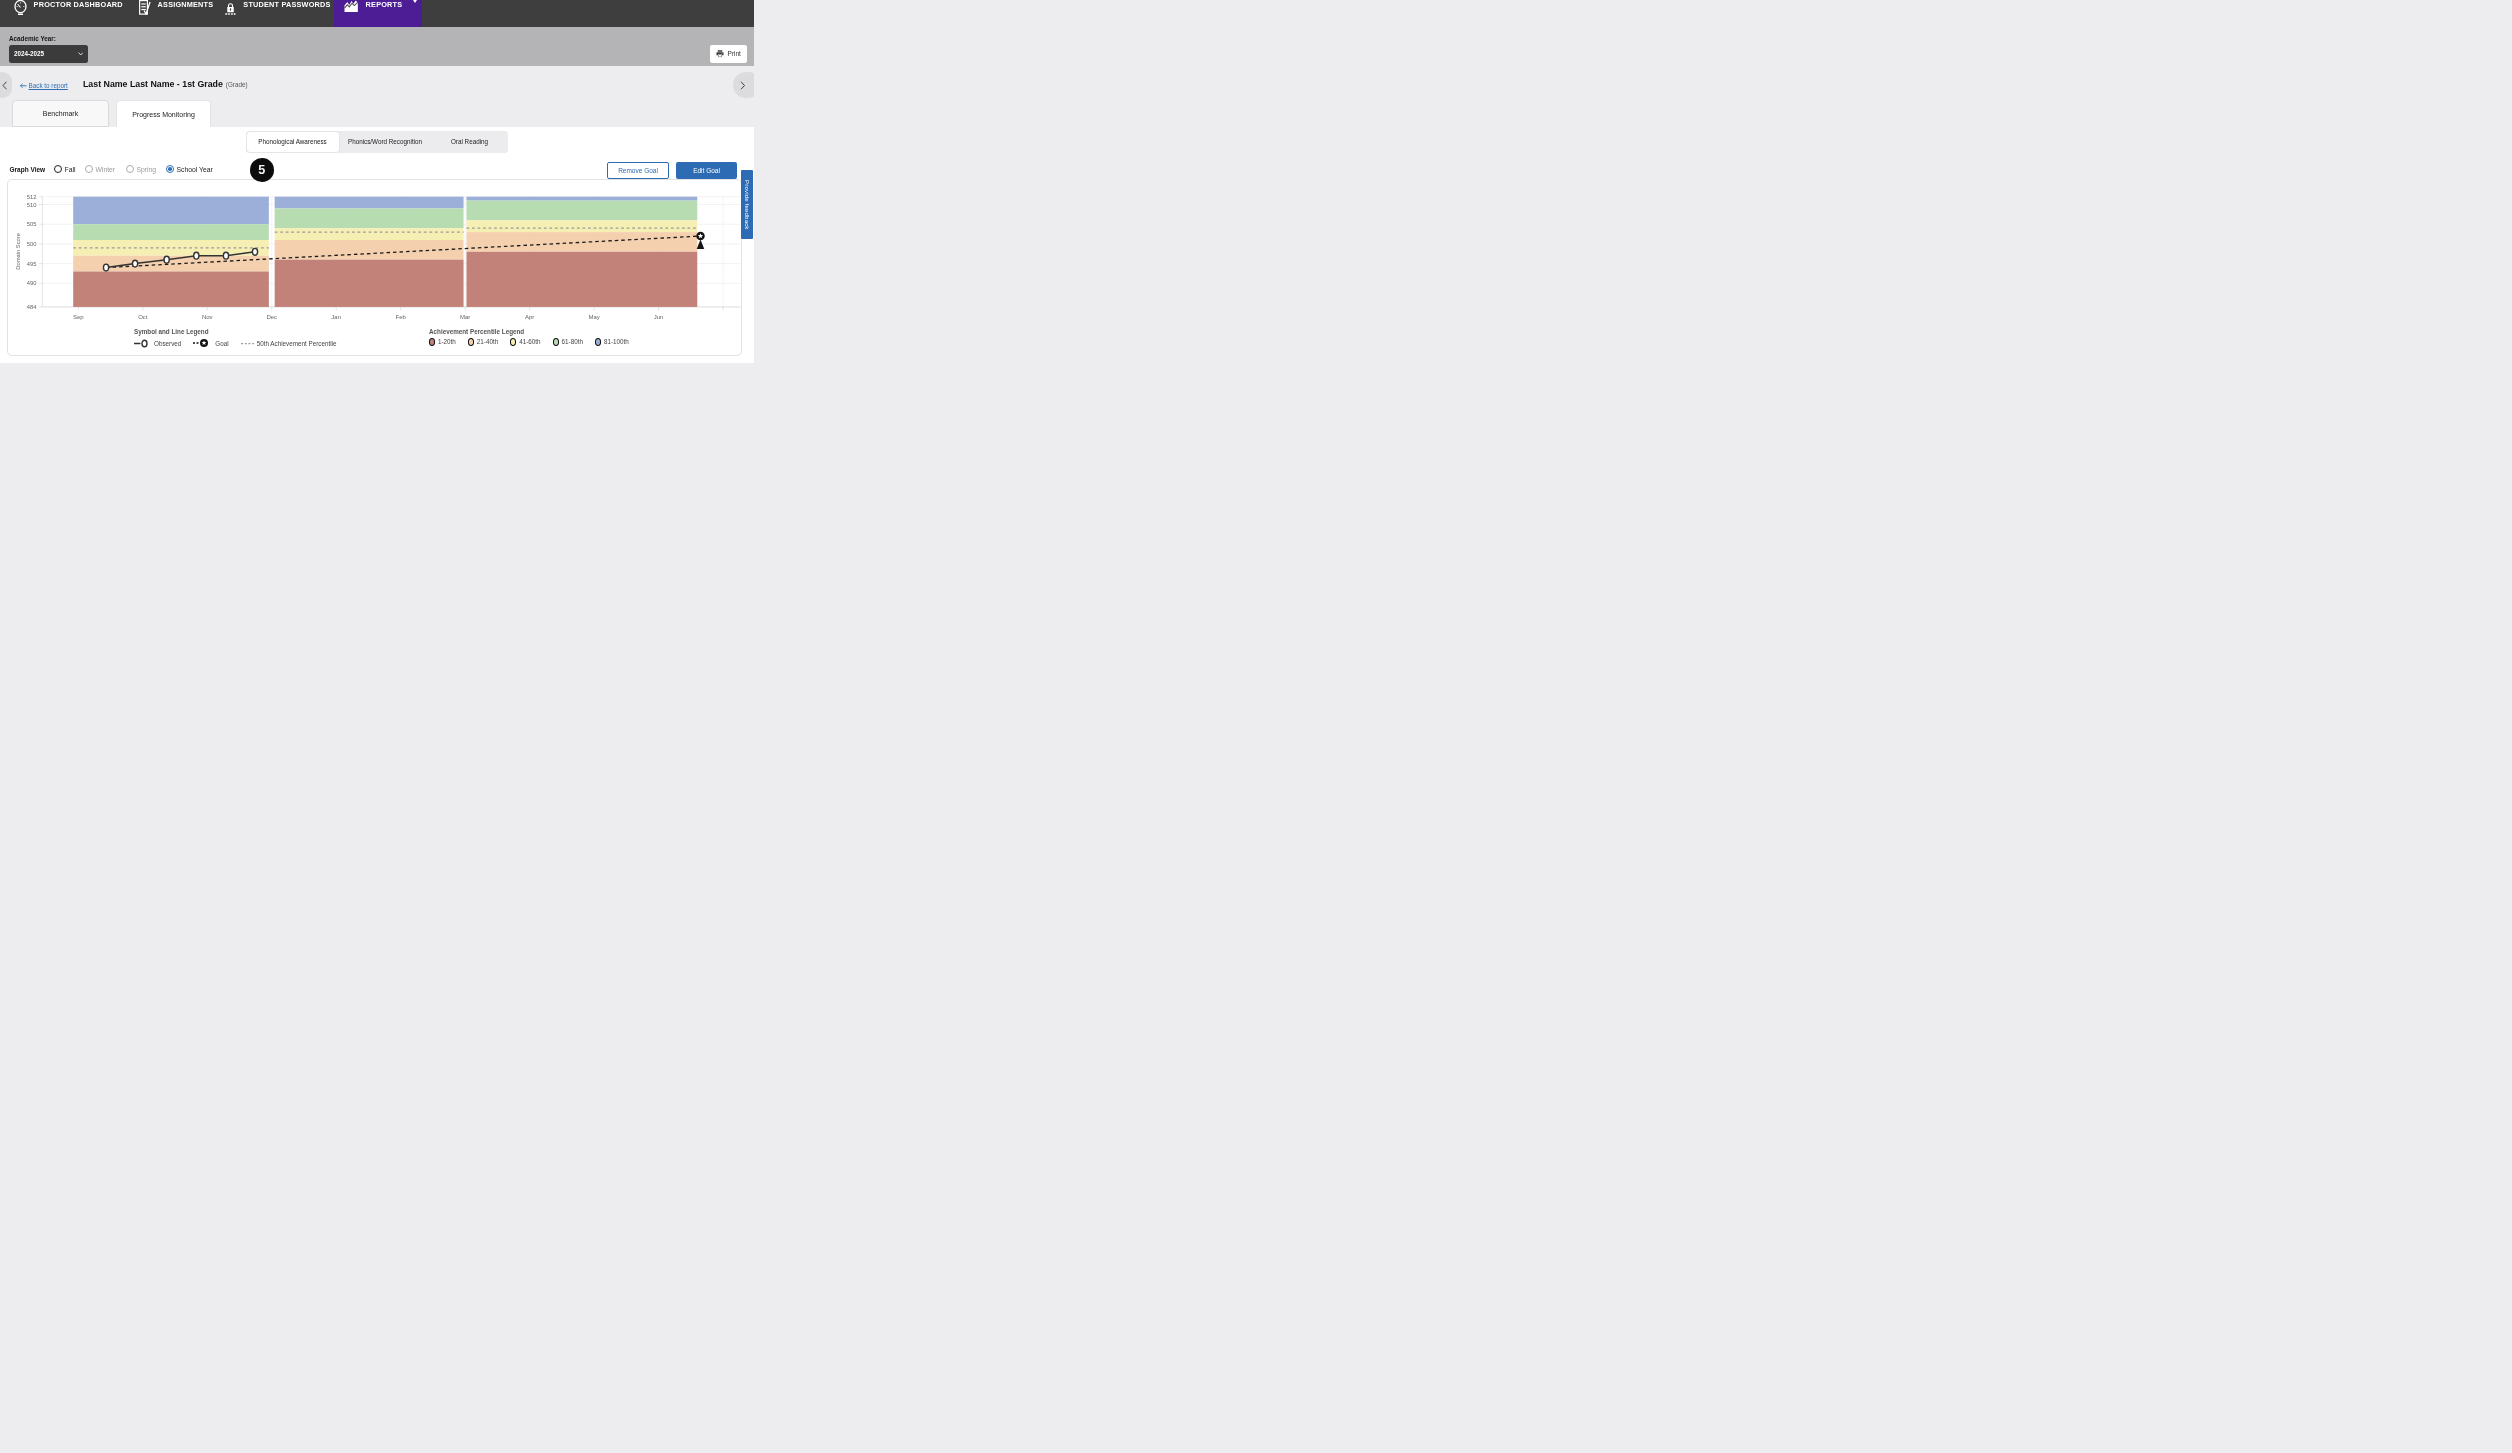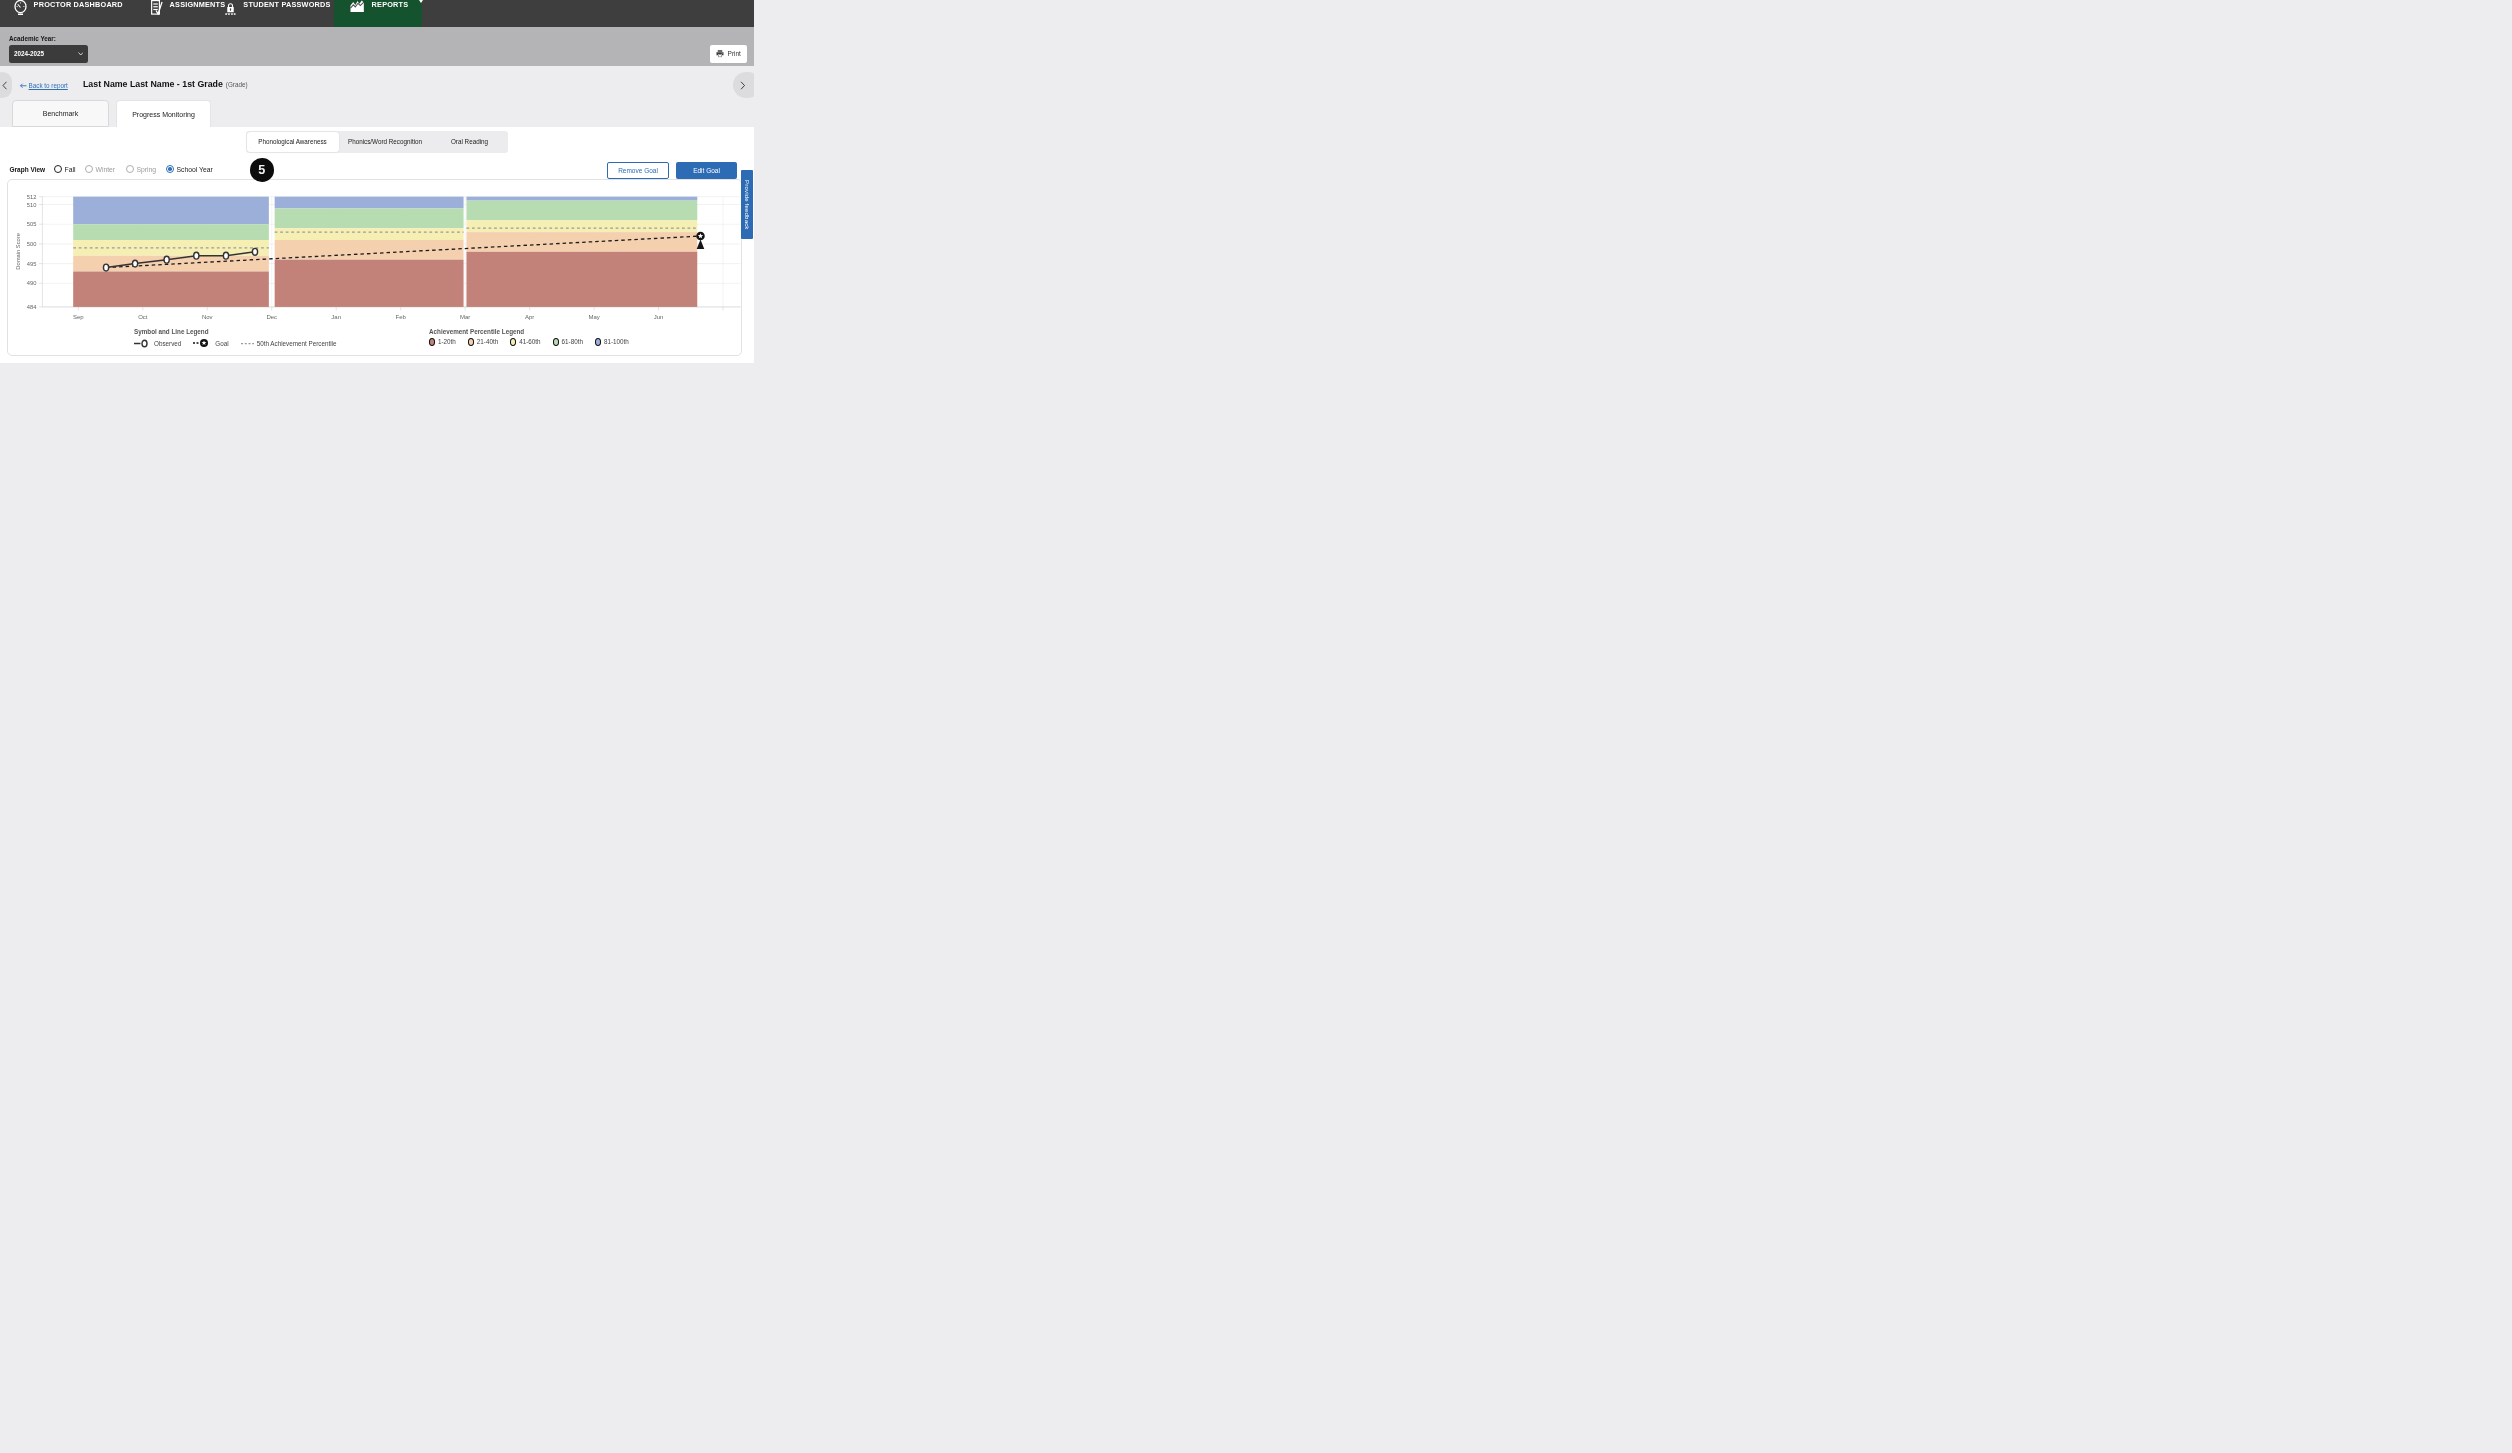--- a/index.html
+++ b/index.html
@@ -8,22 +8,22 @@
     position:relative; overflow:hidden;
     background:#ededef;
     font-family:"Liberation Sans", sans-serif;
     -webkit-font-smoothing:antialiased;
   }
 
   
   .navbar { position:absolute; top:0; left:0; right:0; height:27px; background:#3e3e3e; z-index:10; }
   .nav-item { position:absolute; top:0; height:27px; display:flex; gap:7px;
     color:#fff; font-weight:bold; font-size:7.3px; letter-spacing:0.2px; cursor:pointer; white-space:nowrap; }
-  .nav-pd { left:13.6px; } .nav-assign { left:151px; } .nav-pass { left:225px; }
-  .nav-reports { left:334px; width:88px; background:#14532d; padding-left:16px; }
+  .nav-pd { left:13.6px; } .nav-assign { left:139px; } .nav-pass { left:225px; }
+  .nav-reports { left:334px; width:88px; background:#4c1d95; padding-left:10px; }
   .caret-down { width:0; height:0; border-left:2.5px solid transparent; border-right:2.5px solid transparent;
     border-top:3px solid #fff; margin-left:4px; }
   .lock-wrap { display:flex; flex-direction:column; align-items:center; margin-top:3px; }
   .lock-stars { color:#fff; font-size:6px; font-weight:bold; letter-spacing:0.5px; line-height:4px; height:5px; }
 
   
   .toolbar { position:absolute; top:27px; left:0; right:0; height:39px; background:#b4b4b6; z-index:9; }
   .ay-label { position:absolute; left:9px; top:7.5px; font-size:6.3px; font-weight:bold; color:#161616; }
   .ay-select { position:absolute; left:9px; top:17.6px; width:79px; height:18.6px; background:#3b3b3b;
     border-radius:2.5px; color:#fff; font-weight:bold; font-size:6.3px; display:flex; align-items:center;

